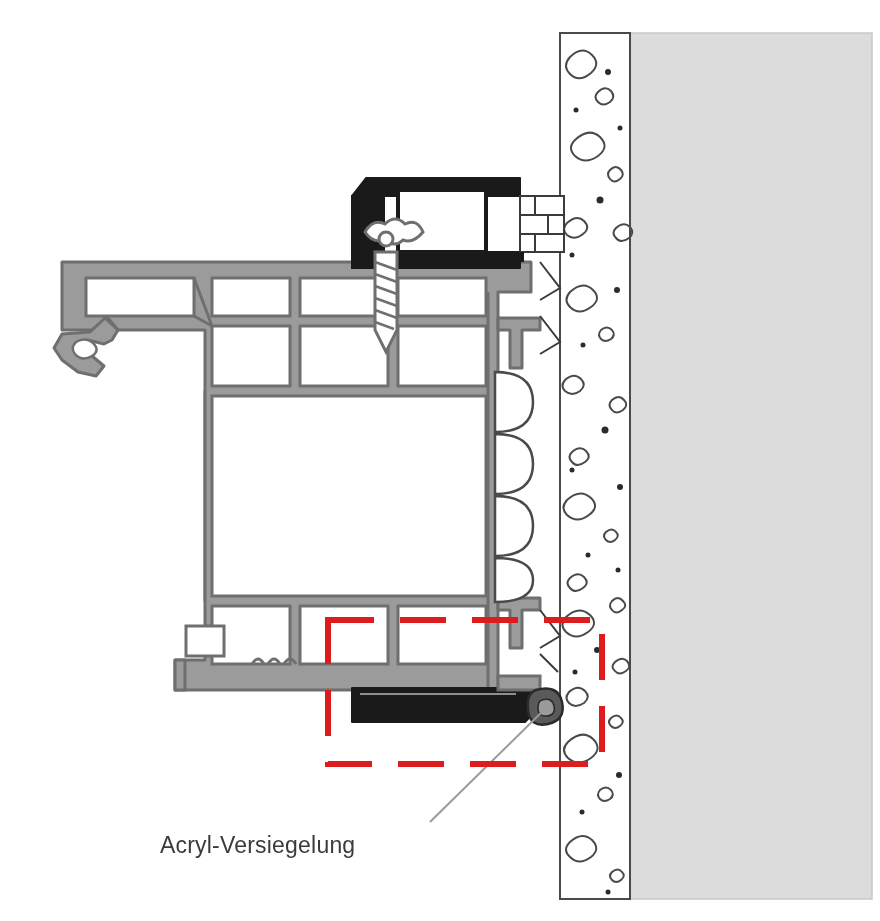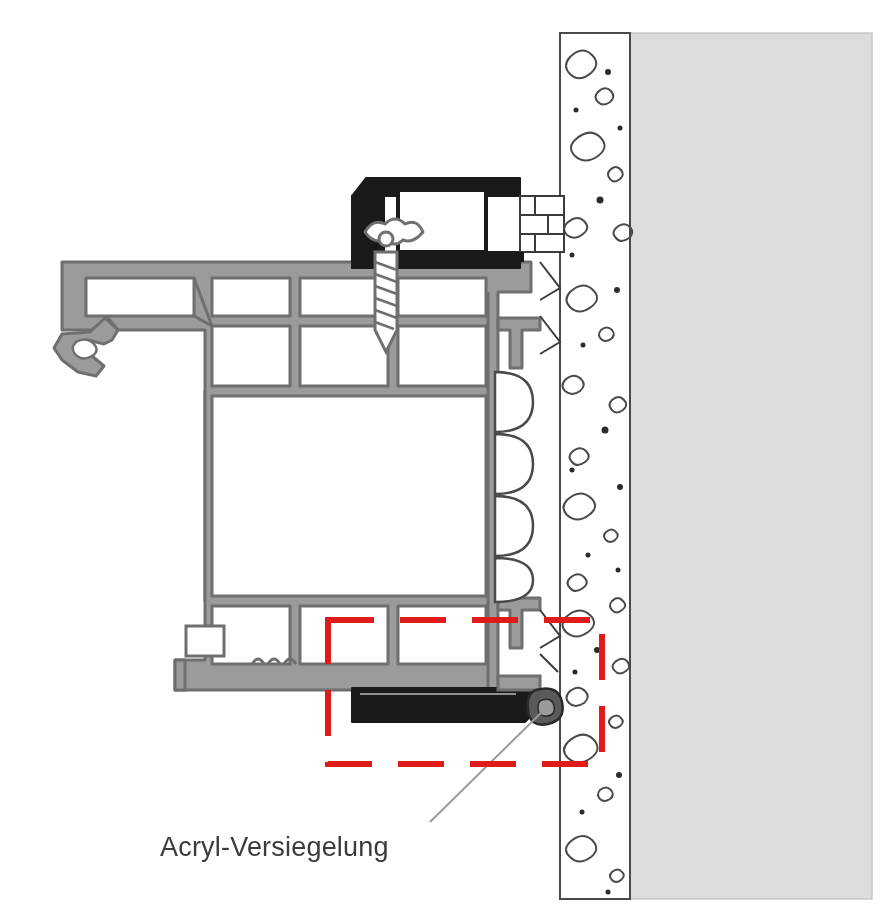--- a/index.html
+++ b/index.html
@@ -24,21 +24,21 @@
     left: 0;
     top: 0;
     width: 880px;
     height: 921px;
     display: block;
   }
   .callout-label {
     position: absolute;
     left: 160px;
     top: 832px;
-    font-size: 27px;
+    font-size: 23px;
     font-family: "Liberation Sans", sans-serif;
     color: #3b3b3b;
     letter-spacing: 0.2px;
     white-space: nowrap;
   }
 </style>
 </head>
 <body>
 
 <div id="diagram-root">

